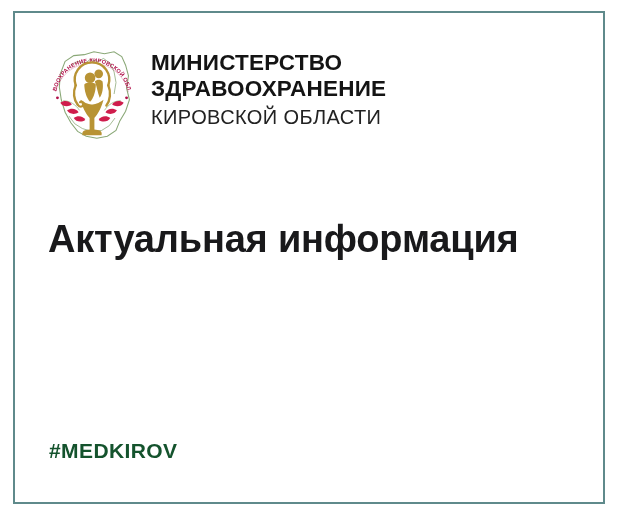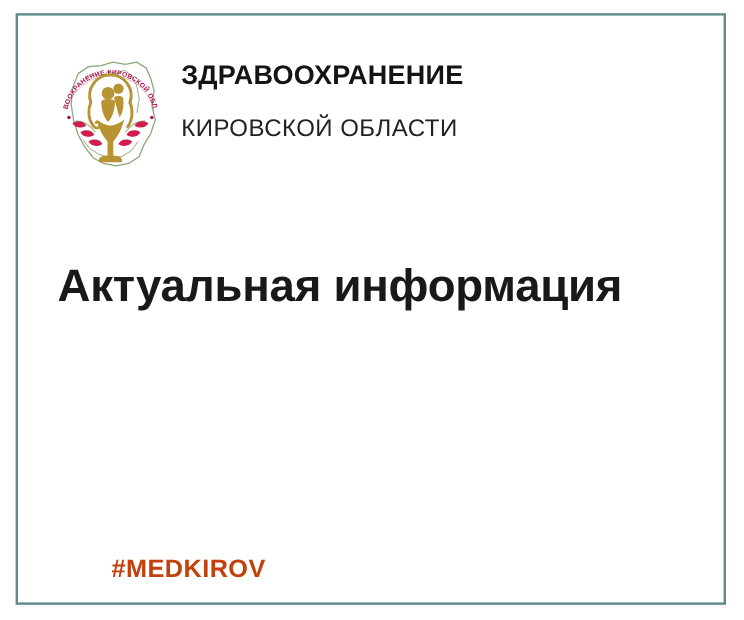--- a/index.html
+++ b/index.html
@@ -48,45 +48,44 @@
     color: #141414;
     line-height: 26px;
     white-space: nowrap;
   }
   .min-line3 {
     font-size: 20px;
     font-weight: normal;
     letter-spacing: 0.4px;
     color: #222222;
     line-height: 26px;
-    margin-top: 18px;
+    margin-top: 2px;
     white-space: nowrap;
   }
   
   #title {
     position: absolute;
     left: 33px;
     top: 204px;
     font-size: 38px;
     font-weight: bold;
     color: #19191b;
     line-height: 45px;
     letter-spacing: -0.2px;
   }
   #title .tline { display: block; white-space: nowrap; }
   
   #hashtag {
     position: absolute;
     left: 34px;
-    top: 450px;
+    top: 426px;
     font-size: 21px;
     font-weight: bold;
-    color: #c2410c;
+    color: #14532d;
     letter-spacing: 0.4px;
-    margin-left: 44px;
   }
 </style>
 </head>
 <body>
 
 <div id="card">
 
   <div id="header">
 
     <div>
@@ -133,20 +132,21 @@
         <path d="M166 122 C158 116 146 118 142 126 C150 132 162 130 166 122 Z" fill="#cf1d4c"></path>
         <path d="M152 138 C144 132 132 134 128 142 C136 148 148 146 152 138 Z" fill="#cf1d4c"></path>
         <path d="M138 154 C130 148 118 150 114 158 C122 164 134 162 138 154 Z" fill="#cf1d4c"></path>
 
         <circle cx="28" cy="112" r="3" fill="#b01049"></circle>
         <circle cx="172" cy="112" r="3" fill="#b01049"></circle>
       </svg>
     </div>
 
     <div id="ministry-text">
+      <div class="min-line1">МИНИСТЕРСТВО</div>
       <div class="min-line2">ЗДРАВООХРАНЕНИЕ</div>
       <div class="min-line3">КИРОВСКОЙ ОБЛАСТИ</div>
     </div>
 
   </div>
 
   <div id="title">
     <span class="tline">Актуальная информация</span>
   </div>
 

